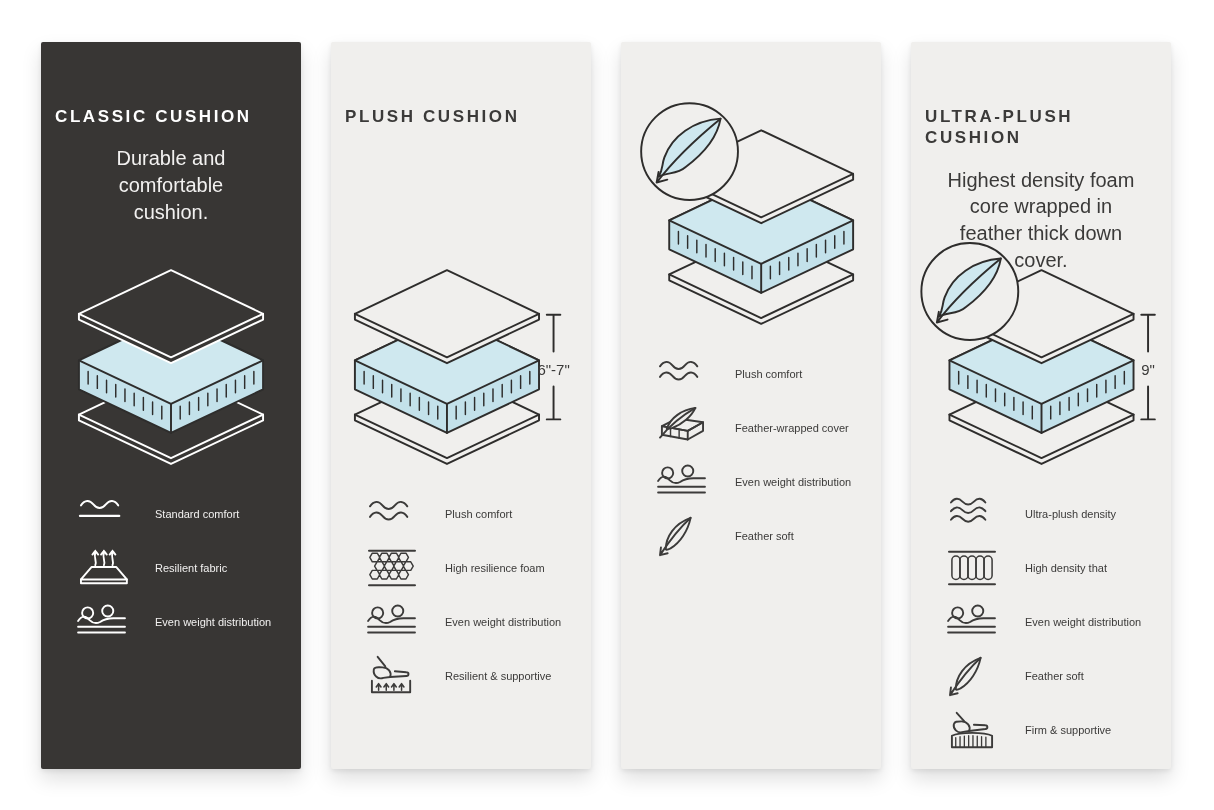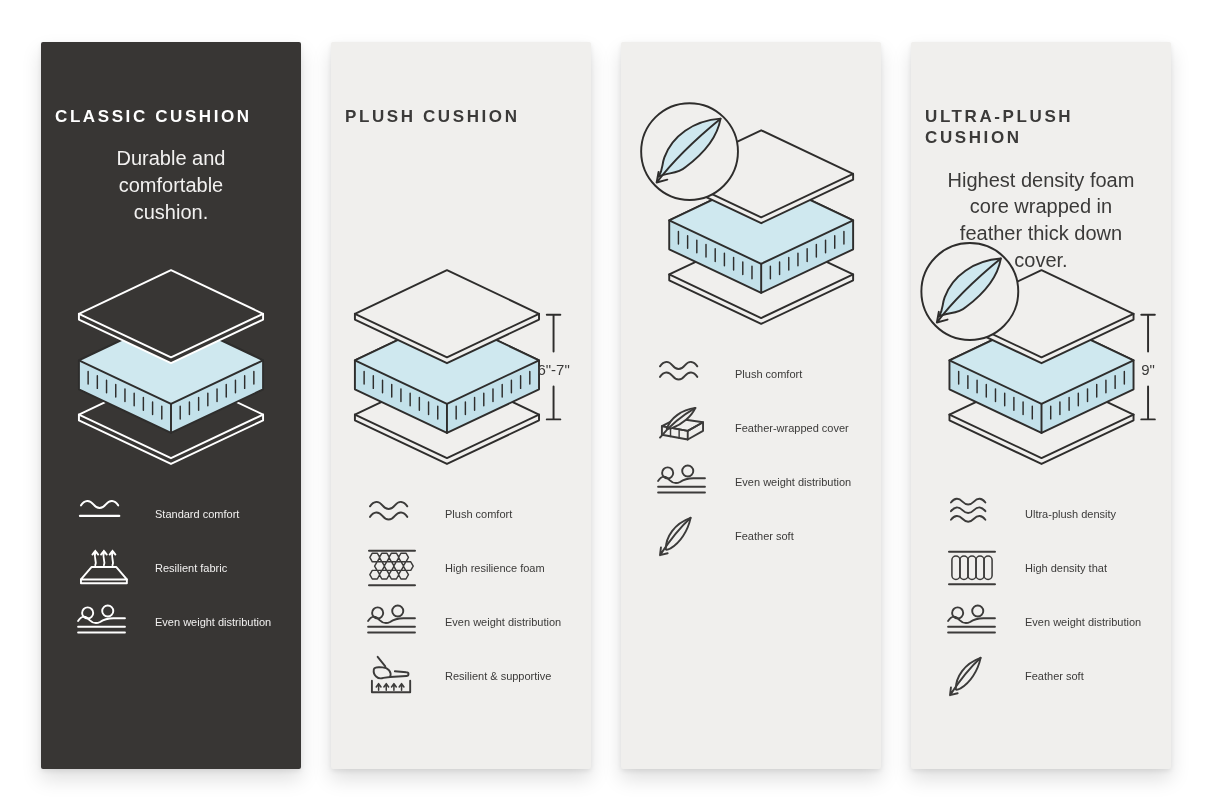--- a/index.html
+++ b/index.html
@@ -326,16 +326,24 @@
         <span class="flabel">Even weight distribution</span>
       </li>
       <li class="feature">
         <span class="ficon">
             <svg class="fic" width="54" height="44" viewBox="0 0 56 46">
               <use href="#i-feather"></use>
             </svg>
           </span>
         <span class="flabel">Feather soft</span>
       </li>
+      <li class="feature">
+        <span class="ficon">
+            <svg class="fic" width="54" height="44" viewBox="0 0 56 46">
+              <use href="#i-firm"></use>
+            </svg>
+          </span>
+        <span class="flabel">Firm &amp; supportive</span>
+      </li>
     </ul>
   </section>
 
 </main>
 
 </body></html>

